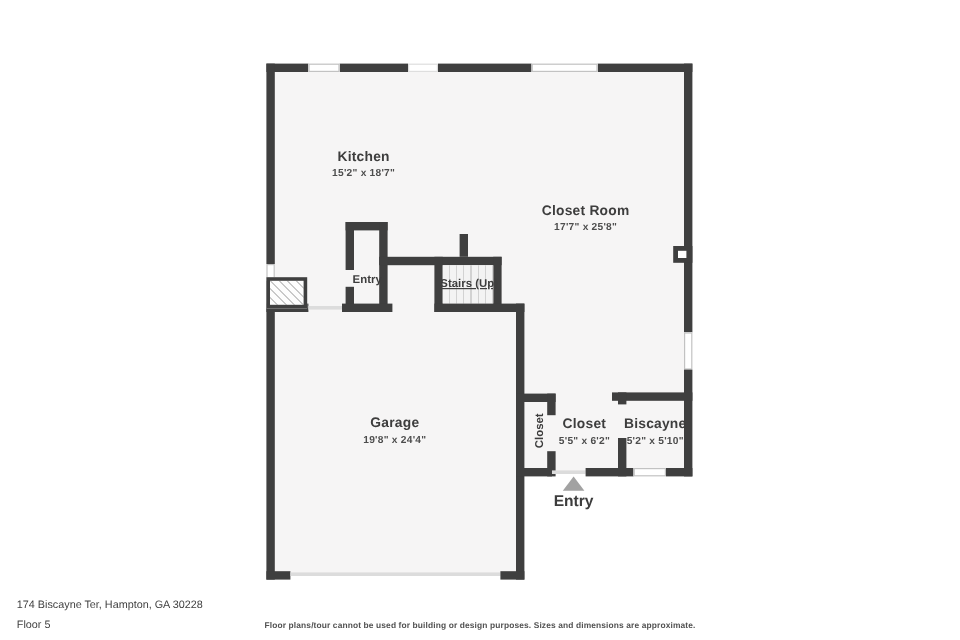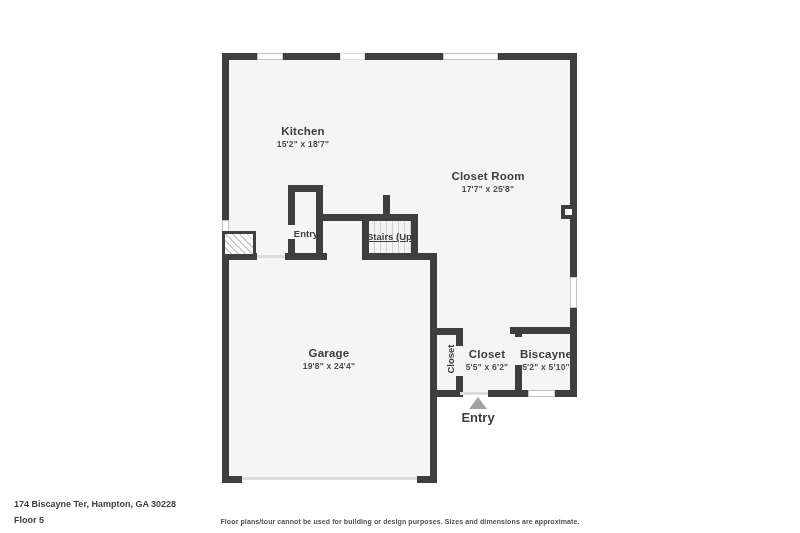--- a/index.html
+++ b/index.html
@@ -29,21 +29,21 @@
   }
   .room-label{position:absolute;transform:translateX(-50%);text-align:center;white-space:nowrap;}
   .room-name{font-size:11.5px;font-weight:700;letter-spacing:.2px;color:#3d3d3d;}
   .room-dims{font-size:8.5px;font-weight:700;color:#4d4d4d;margin-top:2px;letter-spacing:.2px;}
   .small-name{font-size:9.5px;font-weight:700;color:#3d3d3d;}
   .closet-label{
     position:absolute;left:450px;top:359px;transform:translate(-50%,-50%) rotate(-90deg);
     font-size:9.5px;font-weight:700;white-space:nowrap;color:#3d3d3d;
   }
   .entry-label{position:absolute;transform:translateX(-50%);font-size:13px;font-weight:700;color:#3d3d3d;}
-  .footer-line{position:absolute;font-size:9px;font-weight:700;color:#3f3f3f;}
+  .footer-line{position:absolute;font-size:9px;font-weight:400;color:#3f3f3f;}
   .disclaimer{
     position:absolute;left:0;top:518px;width:800px;text-align:center;
     font-size:7px;font-weight:700;color:#525252;letter-spacing:.1px;
   }
 </style>
 </head>
 <body>
 
 <div class="canvas">
 

